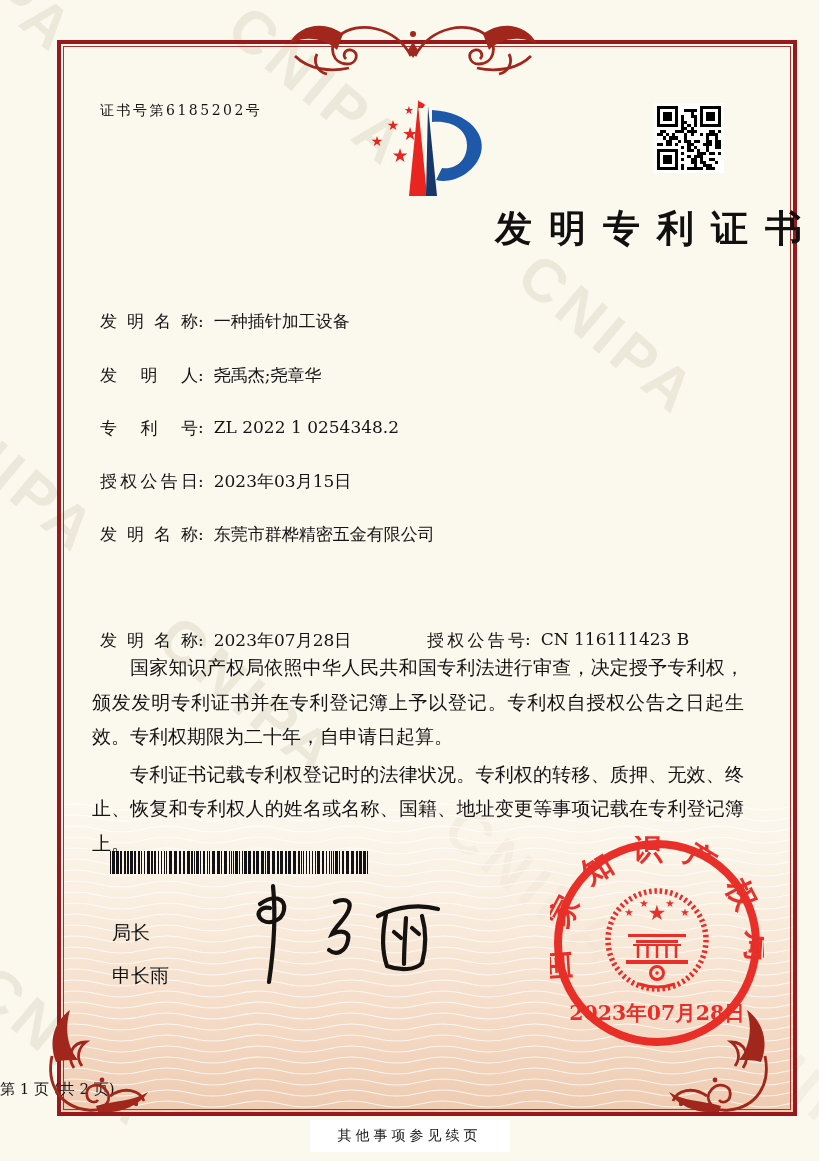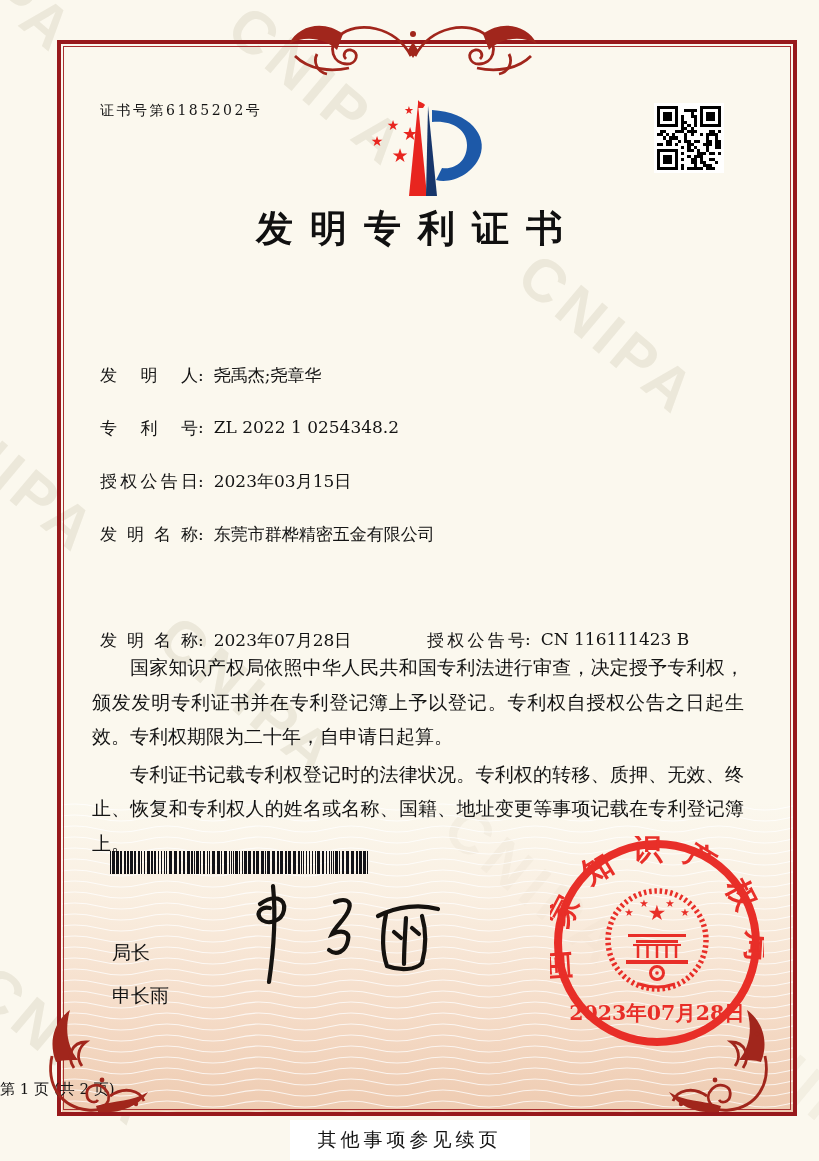--- a/index.html
+++ b/index.html
@@ -14,46 +14,46 @@
       font-size:60px;letter-spacing:6px;color:rgba(182,170,138,0.20);
       transform:rotate(40deg);z-index:1;white-space:nowrap;user-select:none;}
   
   .band{position:absolute;left:62px;top:803px;width:731px;height:309px;z-index:2;
         background:linear-gradient(180deg, rgba(251,246,238,0) 0%, rgba(248,230,213,0.5) 30%, #f5dcc8 68%, #eecbb1 100%);}
   .band svg{position:absolute;inset:0;}
   
   .certno{position:absolute;left:100px;top:102px;font-size:14px;letter-spacing:2.5px;z-index:4;}
   .logo{position:absolute;left:352px;top:98px;width:136px;height:104px;z-index:4;}
   .qr{position:absolute;left:654px;top:103px;width:64px;height:64px;background:#fff;padding:3px;z-index:4;}
-  .title{position:absolute;left:0;right:0;top:204px;text-align:center;font-size:37px;font-weight:bold;
+  .title{position:absolute;left:0;right:0;top:204px;text-align:right;font-size:37px;font-weight:bold;
          letter-spacing:17px;text-indent:17px;color:#101010;z-index:4;}
   
   .frow{position:absolute;left:100px;font-size:17px;z-index:4;white-space:nowrap;}
   .flabel{display:inline-block;width:98px;text-align:justify;text-align-last:justify;vertical-align:top;}
   .fcolon{display:inline-block;}
   .fvalue{margin-left:10px;}
   .r0{top:310px}.r1{top:364px}.r2{top:417px}.r3{top:470px}.r4{top:523px}.r5{top:576px}
   .r6{top:629px}.r7{top:629px;left:427px}
   
   .body-text{position:absolute;left:92px;top:650px;width:652px;font-size:19px;line-height:1.82;
              text-align:justify;z-index:4;}
   .body-text p{margin:0 0 3px 0;text-indent:2em;}
   
   .barcode{position:absolute;left:110px;top:851px;width:263px;height:23px;z-index:4;}
   
-  .signer{position:absolute;left:112px;top:940px;z-index:4;font-family:"Liberation Sans", sans-serif;
+  .signer{position:absolute;left:112px;top:920px;z-index:4;font-family:"Liberation Sans", sans-serif;
           font-size:19px;color:#111;}
   .signer div{margin-bottom:17px;}
   .signature{position:absolute;left:240px;top:876px;width:210px;height:118px;z-index:4;}
   
   .seal{position:absolute;left:550px;top:836px;width:214px;height:214px;z-index:5;opacity:0.95;}
   
   .pageno{position:absolute;left:0;right:0;top:1080px;font-size:15px;z-index:4;}
   .contnote{position:absolute;left:50%;transform:translateX(-50%);top:1120px;background:#ffffff;
-            padding:7px 28px;font-size:19px;letter-spacing:4px;z-index:6;white-space:nowrap;}
+            padding:7px 28px;font-size:14px;letter-spacing:4px;z-index:6;white-space:nowrap;}
   
   .orn{position:absolute;z-index:5;pointer-events:none;}
   .orn-top{left:283px;top:10px;width:260px;height:78px;}
   .orn-bl{left:44px;top:1004px;width:115px;height:115px;}
   .orn-br{left:658px;top:1004px;width:115px;height:115px;transform:scaleX(-1);}
 </style>
 </head>
 <body>
 
 <div class="page">
@@ -335,20 +335,23 @@
       <rect x="1" y="20" width="1" height="1" fill="#000"></rect>
       <rect x="2" y="20" width="1" height="1" fill="#000"></rect>
       <rect x="3" y="20" width="1" height="1" fill="#000"></rect>
       <rect x="4" y="20" width="1" height="1" fill="#000"></rect>
       <rect x="5" y="20" width="1" height="1" fill="#000"></rect>
       <rect x="6" y="20" width="1" height="1" fill="#000"></rect>
     </svg>
 
   <div class="title">发明专利证书</div>
 
+  <div class="frow r0">
+    <span class="flabel">发明名称</span><span class="fcolon">:</span><span class="fvalue">一种插针加工设备</span>
+  </div>
   <div class="frow r1">
     <span class="flabel">发明人</span><span class="fcolon">:</span><span class="fvalue">尧禹杰;尧章华</span>
   </div>
   <div class="frow r2">
     <span class="flabel">专利号</span><span class="fcolon">:</span><span class="fvalue">ZL 2022 1 0254348.2</span>
   </div>
   <div class="frow r3">
     <span class="flabel">授权公告日</span><span class="fcolon">:</span><span class="fvalue">2023年03月15日</span>
   </div>
   <div class="frow r4">

